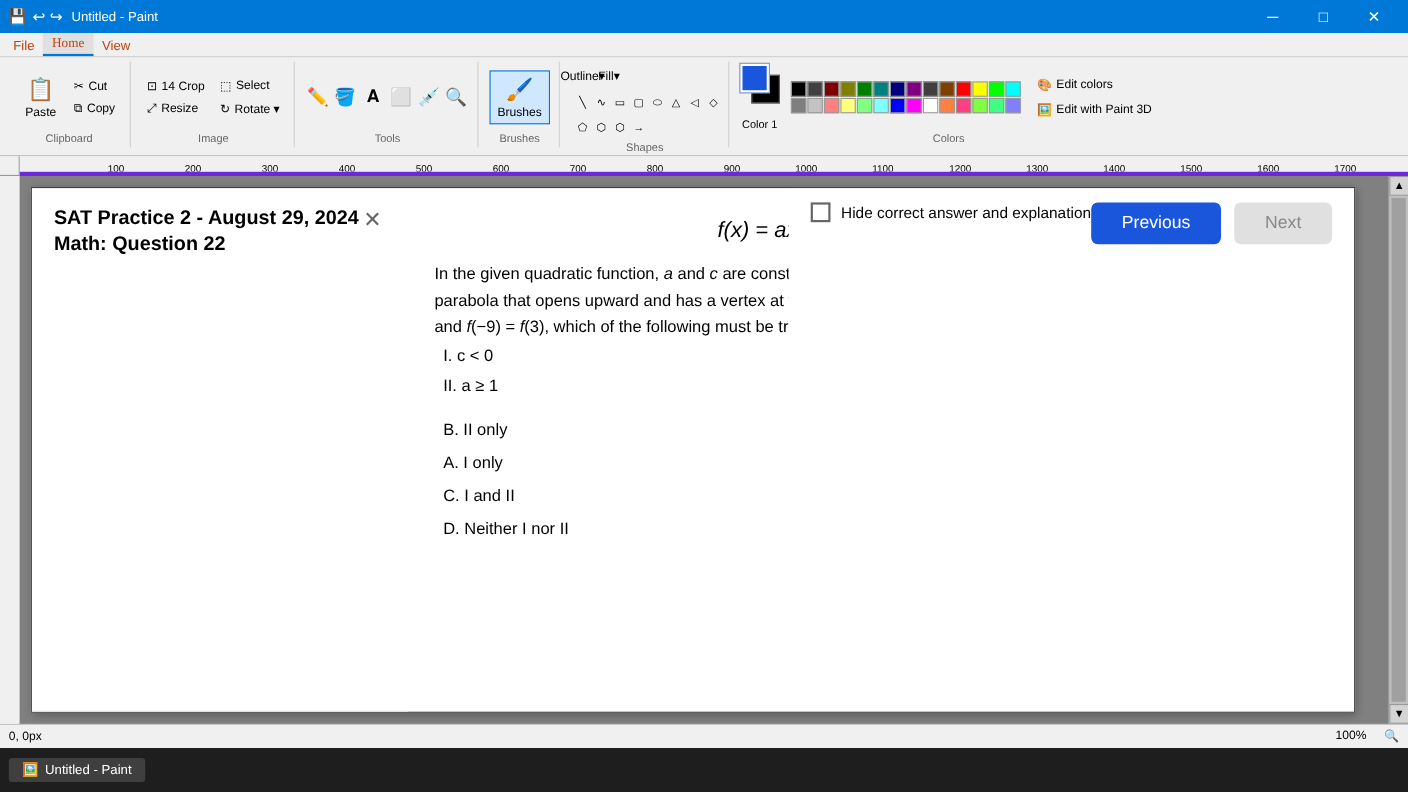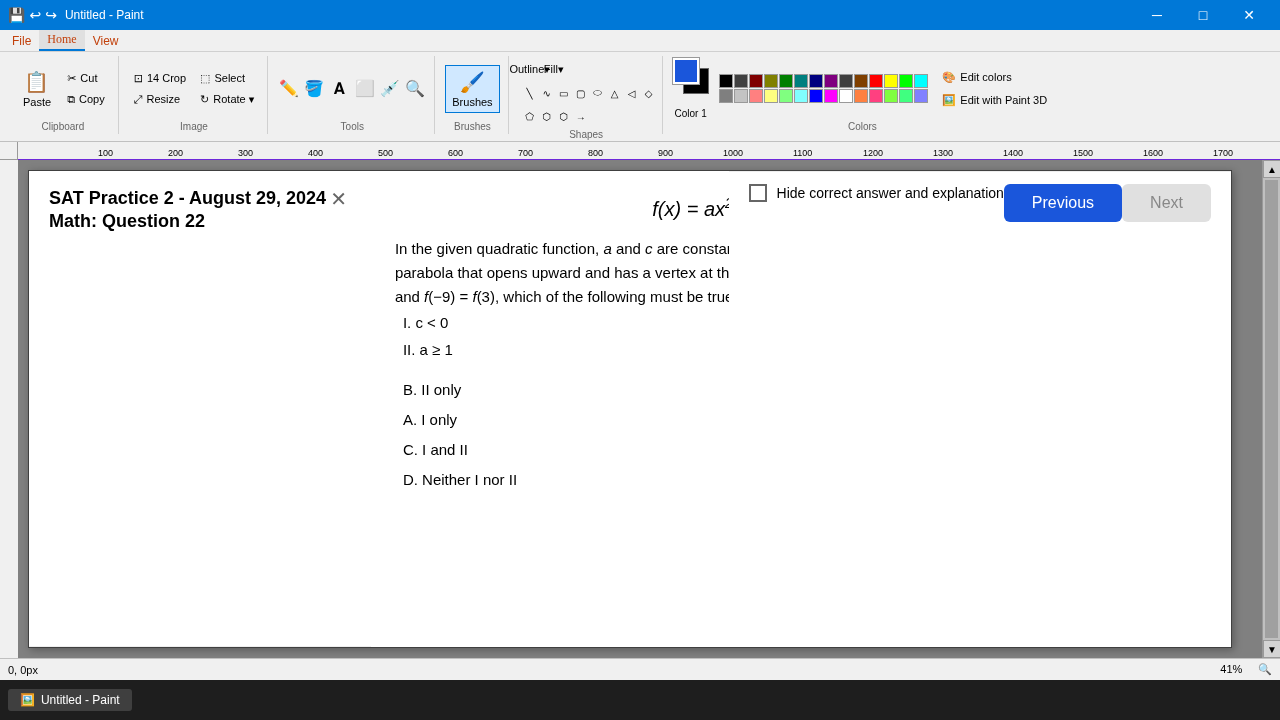--- a/index.html
+++ b/index.html
@@ -126,21 +126,21 @@
     .ruler-corner {
       width: 18px; height: 18px;
       background: #f0f0f0;
       border-right: 1px solid #999;
       border-bottom: 1px solid #999;
     }
     .ruler-h {
       flex: 1;
       height: 18px;
       background: #f0f0f0;
-      border-bottom: 1px solid #6d28d9;
+      border-bottom: 4px solid #6d28d9;
       overflow: hidden;
       position: relative;
     }
     .ruler-v {
       width: 18px;
       background: #f0f0f0;
       border-right: 1px solid #999;
     }
 
     
@@ -241,21 +241,21 @@
     }
     .footer-left { display: flex; align-items: center; gap: 10px; }
     .checkbox {
       width: 18px; height: 18px;
       border: 2px solid #666;
       background: white;
       cursor: pointer;
       display: flex; align-items: center; justify-content: center;
     }
     .footer-label { font-size: 14px; color: #000; }
-    .footer-btns { display: flex; }
+    .footer-btns { display: flex; gap: 12px; }
     .btn-previous {
       background: #1a56db;
       color: white;
       border: none;
       border-radius: 6px;
       padding: 10px 28px;
       font-size: 16px;
       font-weight: 500;
       cursor: pointer;
     }
@@ -666,21 +666,21 @@
   <div class="side-scrollbar">
     <div class="scroll-arrow">▲</div>
     <div class="scroll-thumb"></div>
     <div class="scroll-arrow">▼</div>
   </div>
 </div>
 
 <div class="status-bar">
   <span>0, 0px</span>
   <div class="status-right">
-    <span>41%</span>
+    <span>100%</span>
     <span style="cursor:pointer;">🔍</span>
   </div>
 </div>
 
 <div class="taskbar">
   <button class="taskbar-btn">
     <span>🖼️</span>
     <span>Untitled - Paint</span>
   </button>
 </div>

